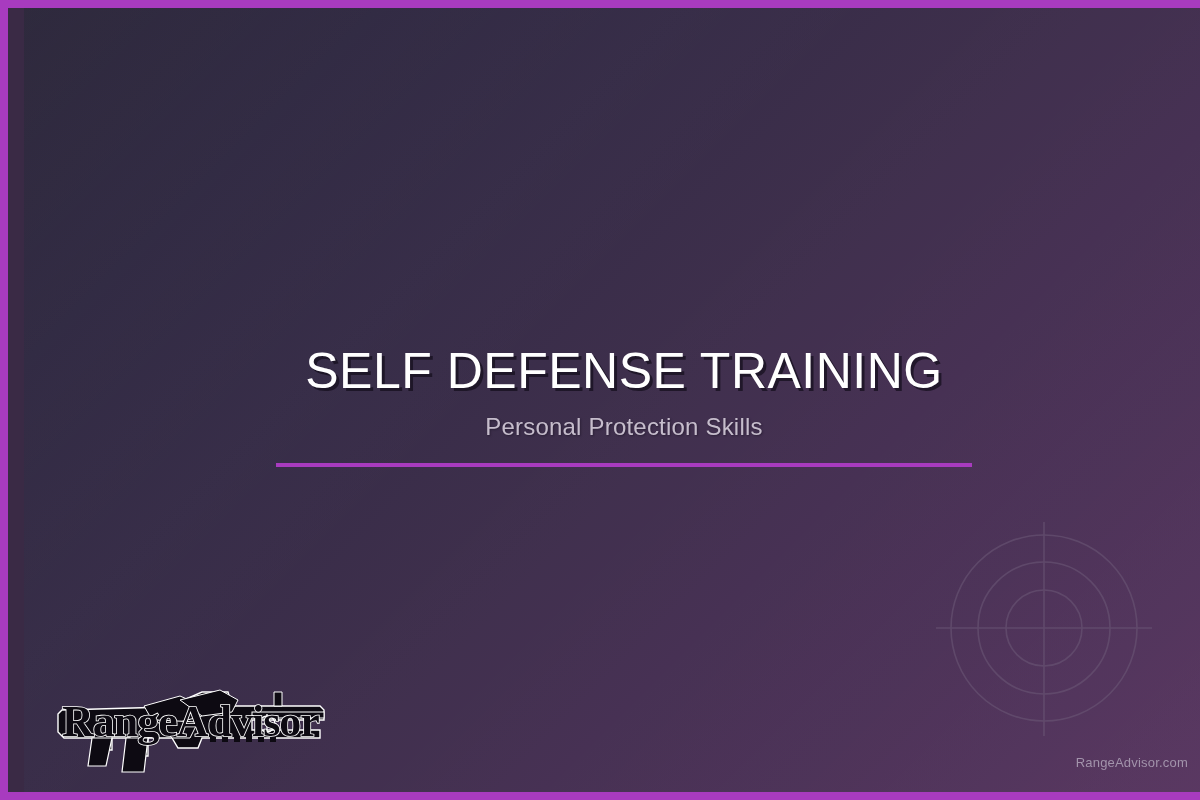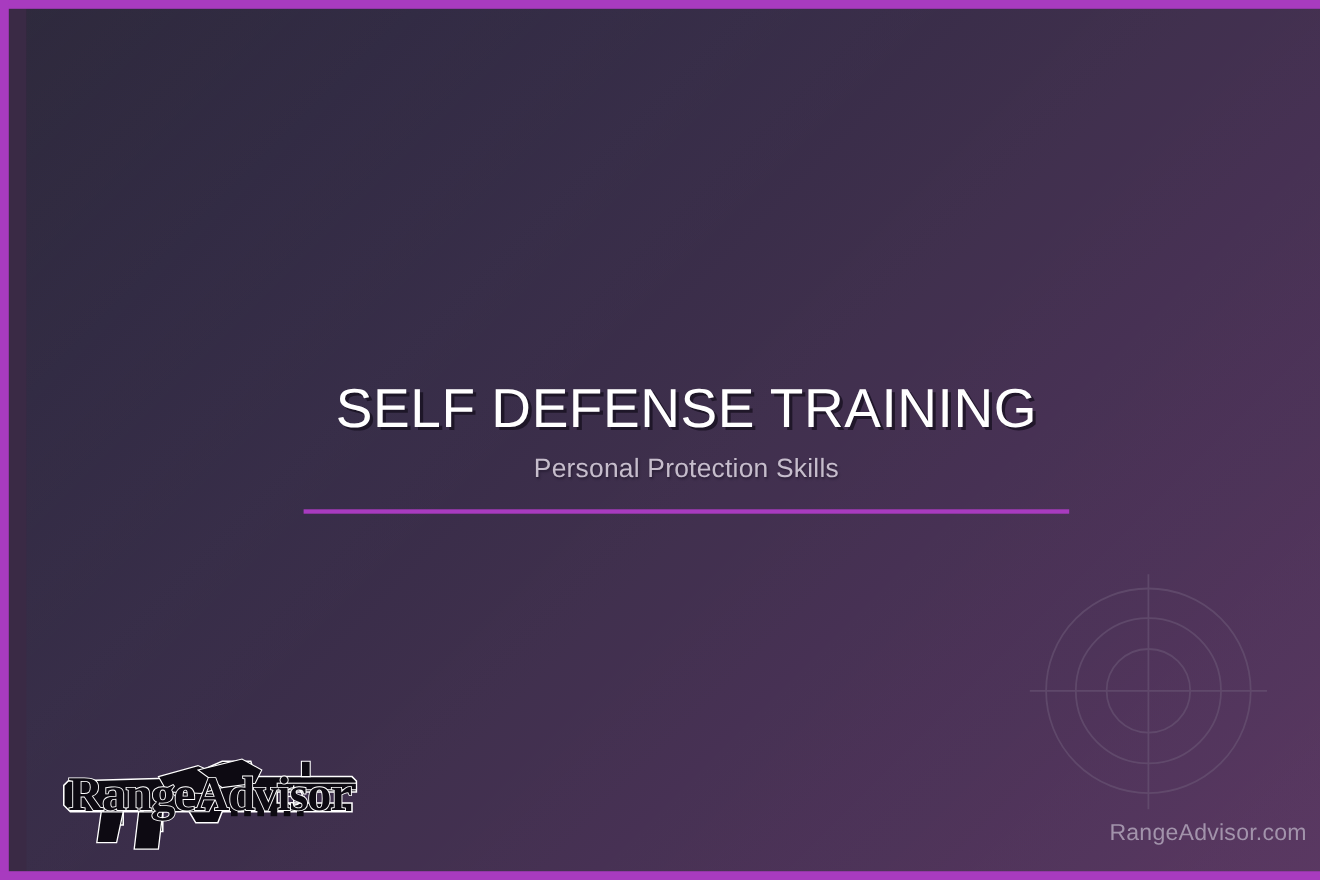--- a/index.html
+++ b/index.html
@@ -115,21 +115,21 @@
     height: 104px;
     z-index: 4;
     text-align: right;
   }
 
   
   .watermark {
     position: absolute;
     right: 28px;
     bottom: 22px;
-    font-size: 21px;
+    font-size: 13px;
     color: #a293ab;
     letter-spacing: 0.2px;
     z-index: 4;
     white-space: nowrap;
     margin-left: 28px;
   }
 </style>
 </head>
 <body>
 

